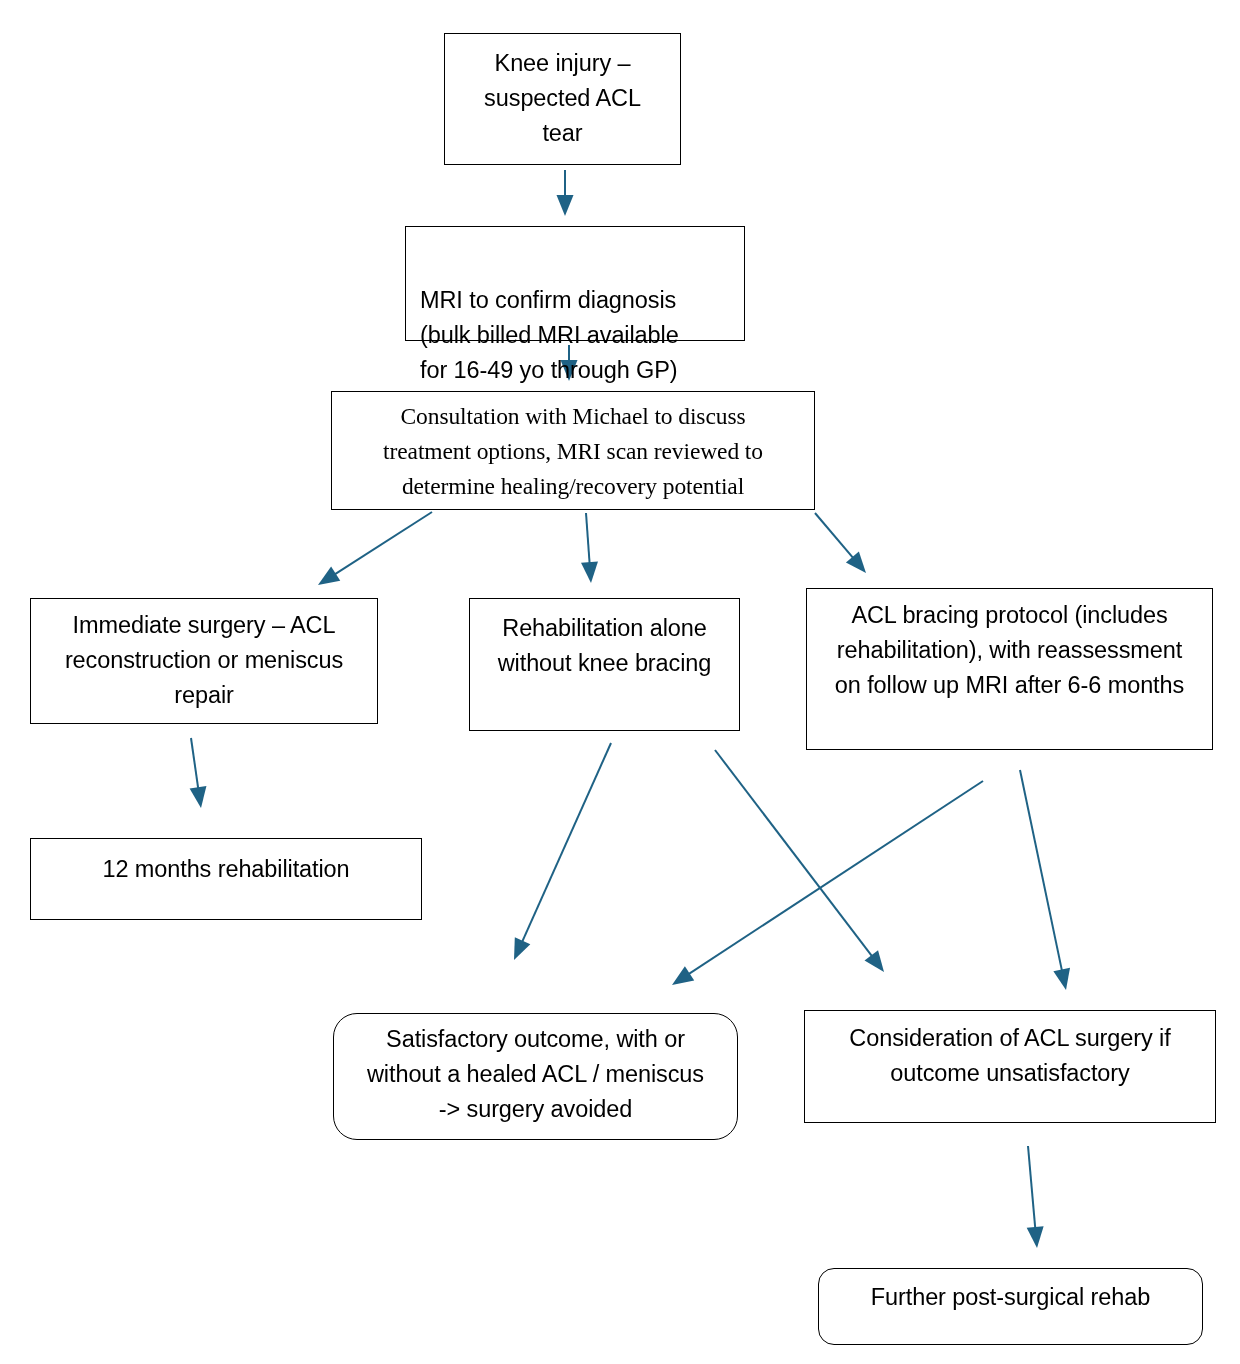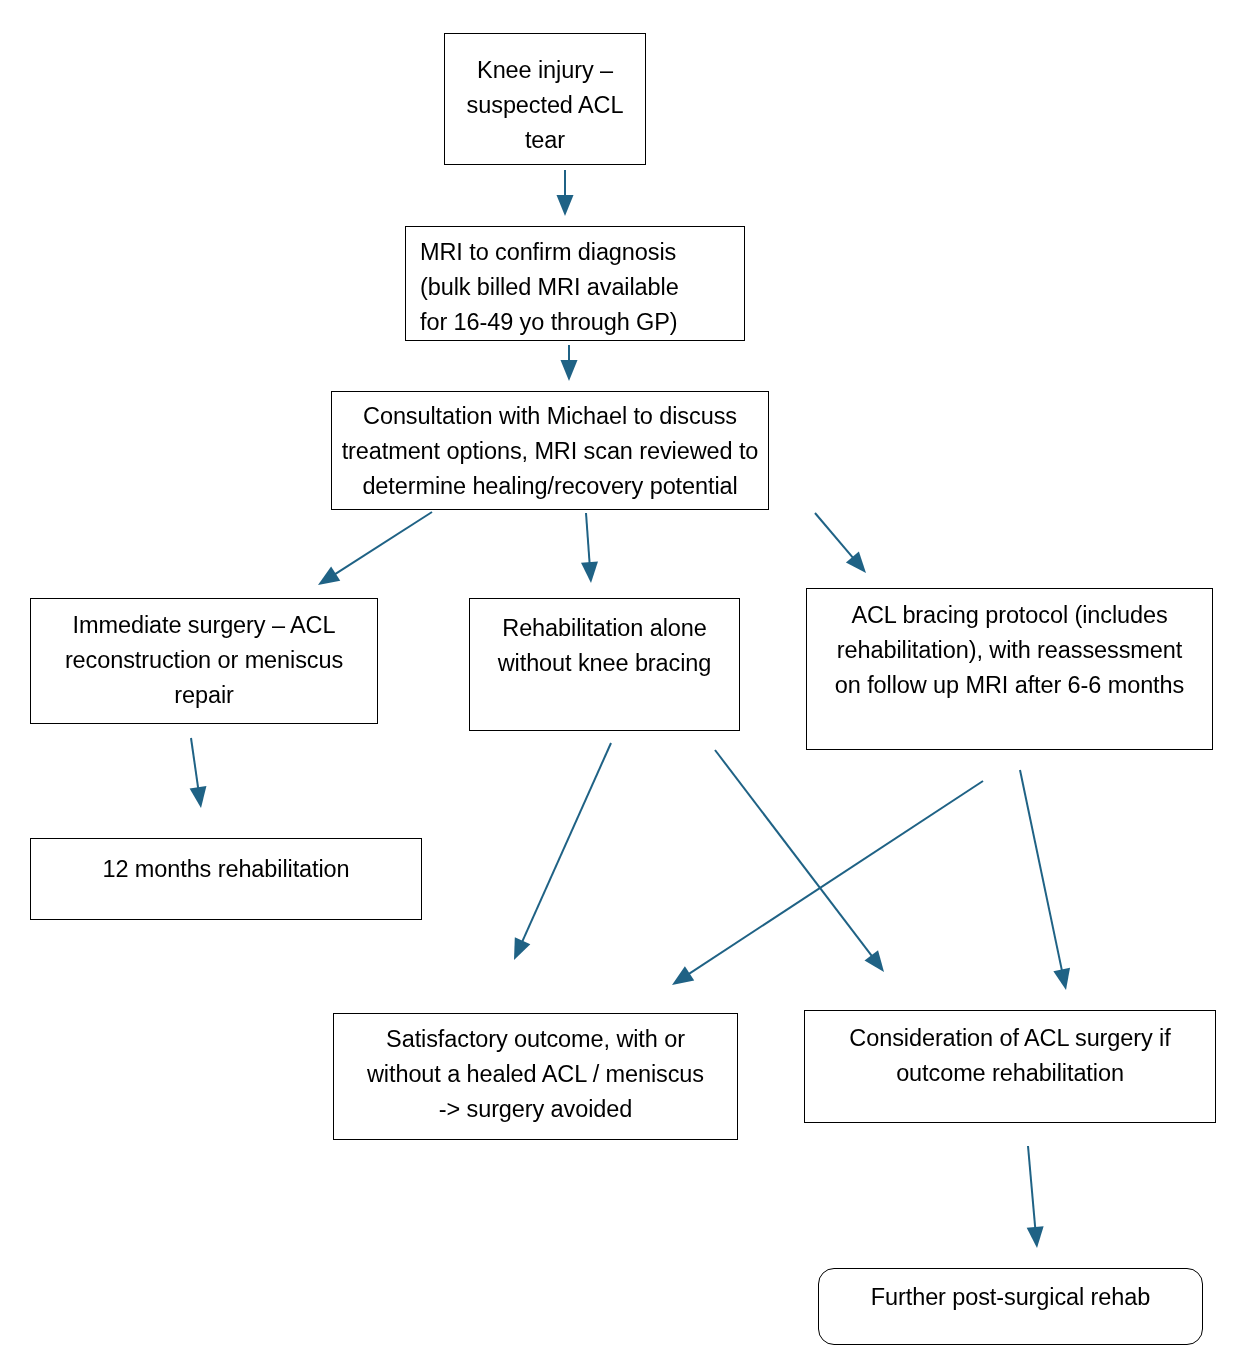--- a/index.html
+++ b/index.html
@@ -92,31 +92,31 @@
       </g>
       <g>
         <line x1="1020" y1="770" x2="1062.3160319121096" y2="972.3810221883502" stroke="#1f6285" stroke-width="2"></line>
         <polygon points="1066,990 1053.3819643752934,971.184177483468 1070.0221100862957,967.7048742893493" fill="#1f6285"></polygon>
       </g>
       <g>
         <line x1="1028" y1="1146" x2="1035.4179114146657" y2="1230.0696626995432" stroke="#1f6285" stroke-width="2"></line>
         <polygon points="1037,1248 1026.6871262585607,1227.828370536986 1043.6213337089923,1226.334175761948" fill="#1f6285"></polygon>
       </g>
     </svg>
-<div class="node" style="left: 444px; top: 33px; width: 202px; height: 132px; padding-top: 12px; padding-left: 8px; padding-right: 8px; border-color: rgb(0, 0, 0); align-items: center;">
+<div class="node" style="left: 444px; top: 33px; width: 237px; height: 132px; padding-top: 12px; padding-left: 8px; padding-right: 8px; border-color: rgb(0, 0, 0);">
       <span class="label" style="color: rgb(0, 0, 0);">Knee injury –
 suspected ACL
 tear</span>
     </div>
     <div class="node align-left" style="left: 405px; top: 226px; width: 340px; height: 115px; padding-top: 8px; padding-left: 14px; padding-right: 8px; border-color: rgb(0, 0, 0);">
-      <span class="label" style="color: rgb(0, 0, 0);">MRI to confirm diagnosis
+      <span class="label" style="color: rgb(0, 0, 0); margin-top: 48px;">MRI to confirm diagnosis
 (bulk billed MRI available
 for 16-49 yo through GP)</span>
     </div>
-    <div class="node" style="left: 331px; top: 391px; width: 438px; height: 119px; padding-top: 7px; padding-left: 8px; padding-right: 8px; border-color: rgb(0, 0, 0);">
+    <div class="node" style="left: 331px; top: 391px; width: 484px; height: 119px; padding-top: 7px; padding-left: 8px; padding-right: 8px; border-color: rgb(0, 0, 0); font-family: Liberation Serif, serif;">
       <span class="label" style="color: rgb(0, 0, 0);">Consultation with Michael to discuss
 treatment options, MRI scan reviewed to
 determine healing/recovery potential</span>
     </div>
     <div class="node" style="left: 469px; top: 598px; width: 271px; height: 133px; padding-top: 12px; padding-left: 8px; padding-right: 8px; border-color: rgb(0, 0, 0);">
       <span class="label" style="color: rgb(0, 0, 0);">Rehabilitation alone
 without knee bracing</span>
     </div>
     <div class="node" style="left: 30px; top: 598px; width: 348px; height: 126px; padding-top: 9px; padding-left: 8px; padding-right: 8px; border-color: rgb(0, 0, 0);">
       <span class="label" style="color: rgb(0, 0, 0);">Immediate surgery – ACL
@@ -124,25 +124,25 @@
 repair</span>
     </div>
     <div class="node" style="left: 806px; top: 588px; width: 407px; height: 162px; padding-top: 9px; padding-left: 8px; padding-right: 8px; border-color: rgb(0, 0, 0);">
       <span class="label" style="color: rgb(0, 0, 0);">ACL bracing protocol (includes
 rehabilitation), with reassessment
 on follow up MRI after 6-6 months</span>
     </div>
     <div class="node" style="left: 30px; top: 838px; width: 392px; height: 82px; padding-top: 13px; padding-left: 8px; padding-right: 8px; border-color: rgb(0, 0, 0);">
       <span class="label" style="color: rgb(0, 0, 0);">12 months rehabilitation</span>
     </div>
-    <div class="node" style="left: 333px; top: 1013px; width: 405px; height: 127px; padding-top: 8px; padding-left: 8px; padding-right: 8px; border-color: rgb(0, 0, 0);">
+    <div class="node" style="left: 333px; top: 1013px; width: 405px; height: 127px; padding-top: 8px; padding-left: 8px; padding-right: 8px; border-color: rgb(0, 0, 0); border-radius: 24px;">
       <span class="label" style="color: rgb(0, 0, 0);">Satisfactory outcome, with or
 without a healed ACL / meniscus
 -&gt; surgery avoided</span>
     </div>
     <div class="node" style="left: 804px; top: 1010px; width: 412px; height: 113px; padding-top: 10px; padding-left: 8px; padding-right: 8px; border-color: rgb(0, 0, 0);">
       <span class="label" style="color: rgb(0, 0, 0);">Consideration of ACL surgery if
-outcome rehabilitation</span>
+outcome unsatisfactory</span>
     </div>
     <div class="node" style="left: 818px; top: 1268px; width: 385px; height: 77px; padding-top: 11px; padding-left: 8px; padding-right: 8px; border-color: rgb(0, 0, 0); border-radius: 16px;">
       <span class="label" style="color: rgb(0, 0, 0);">Further post-surgical rehab</span>
     </div>
   </div>
 
 </body></html>

